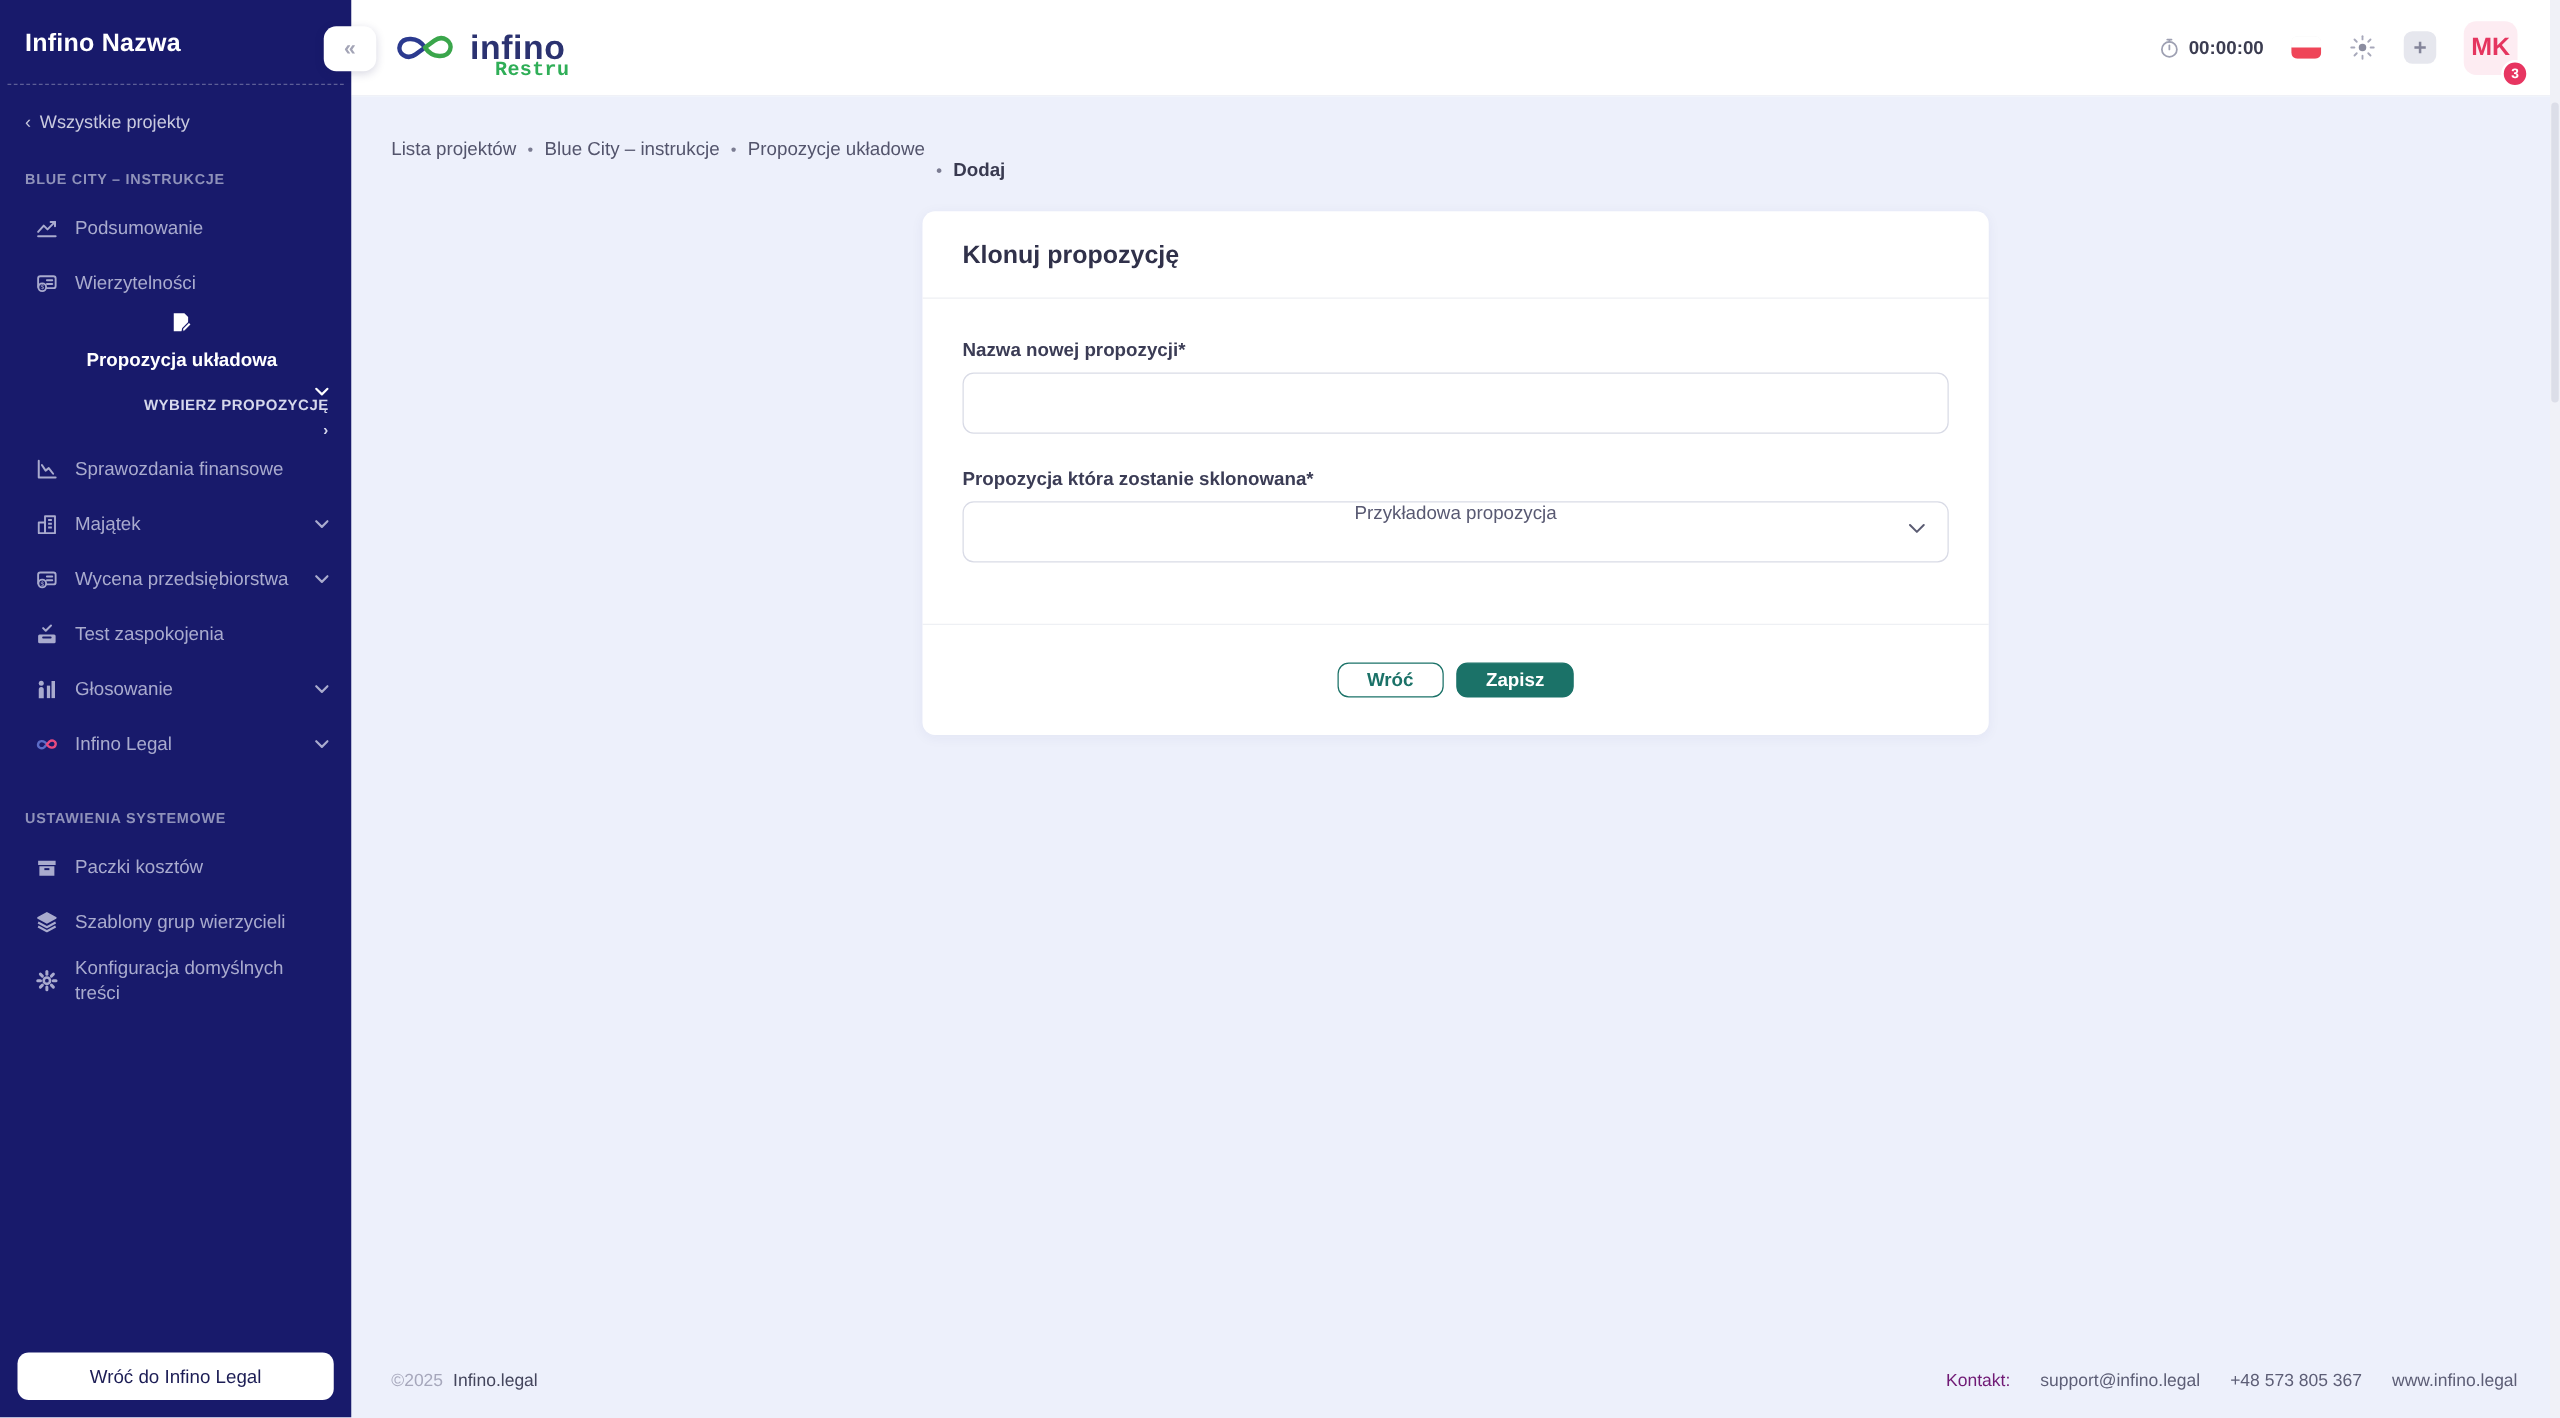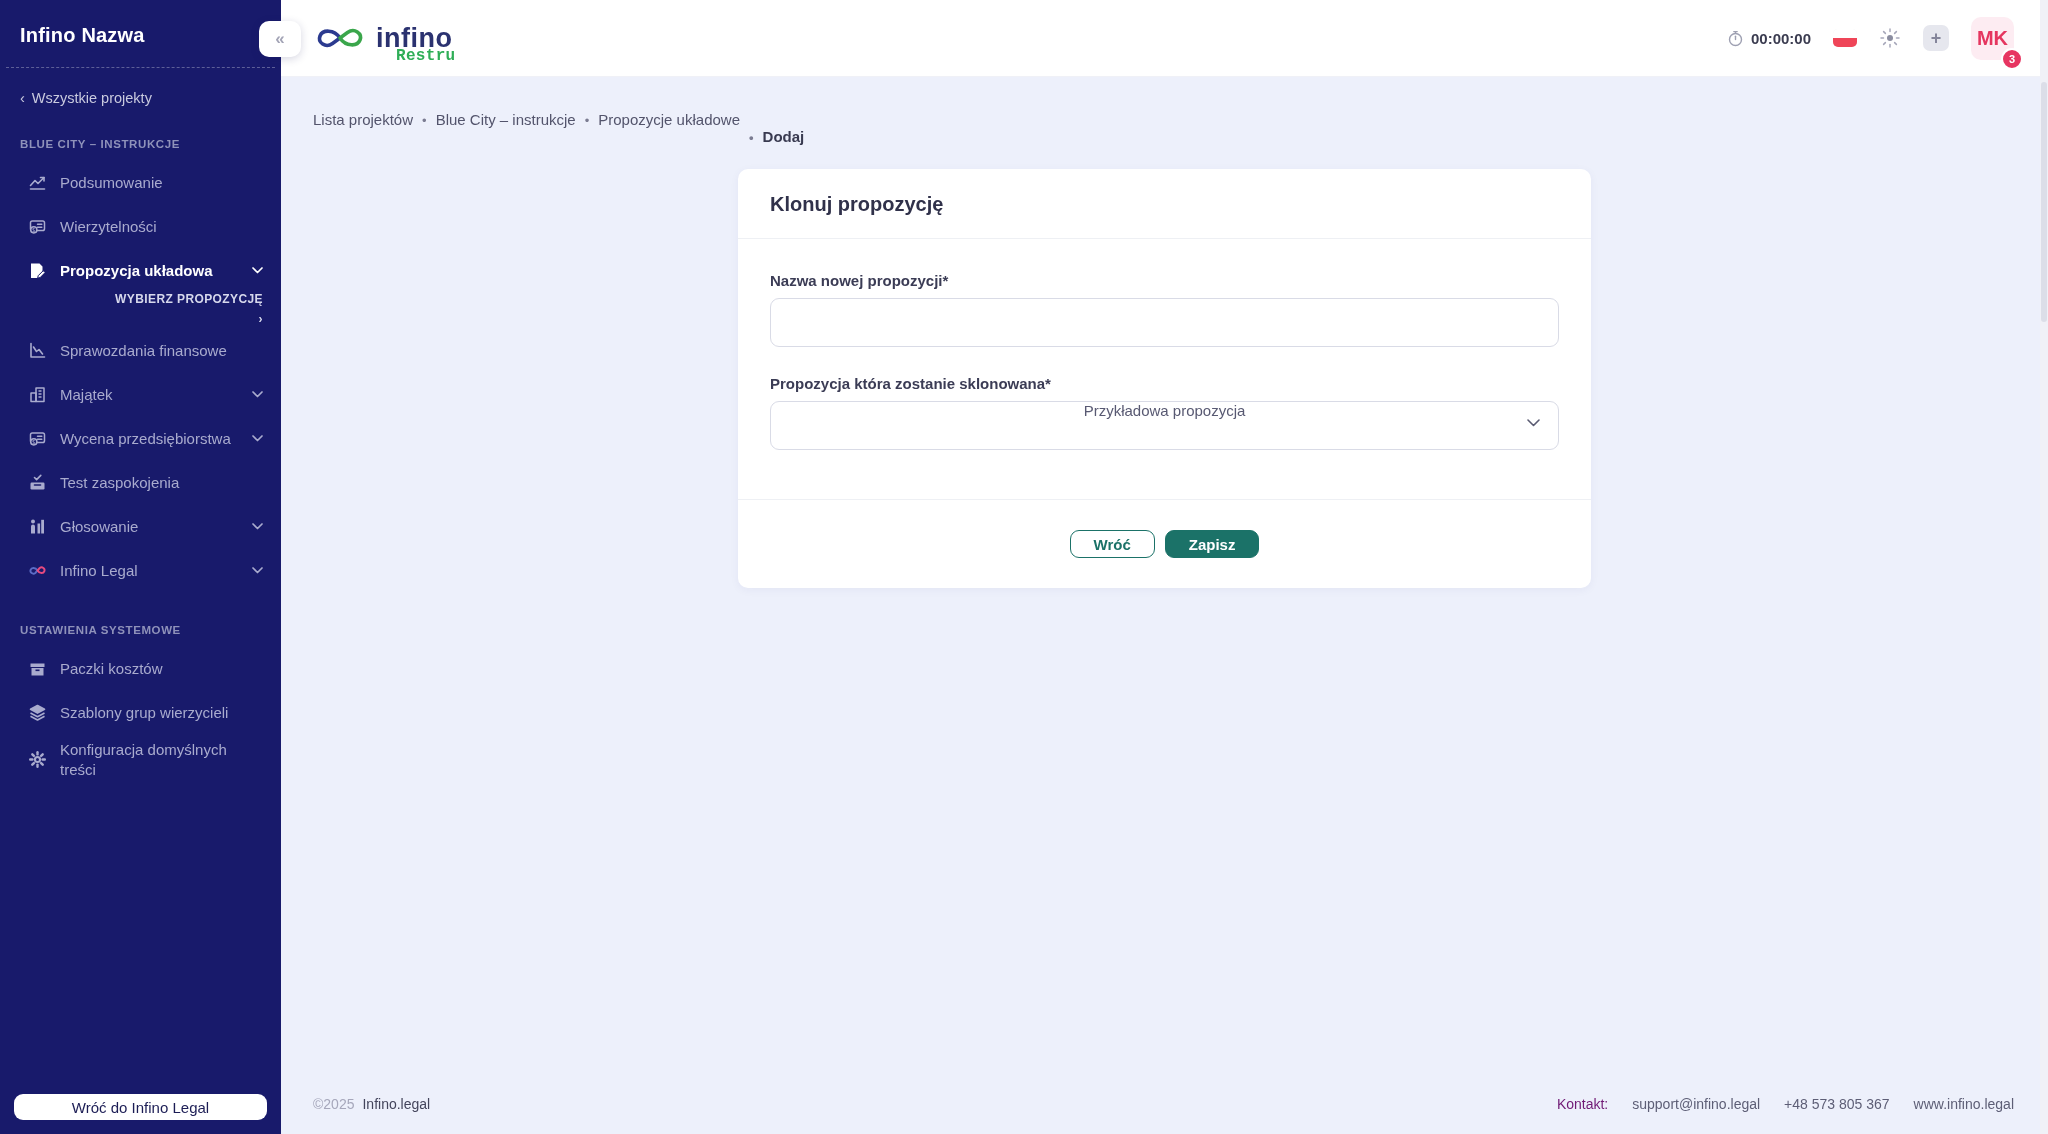--- a/index.html
+++ b/index.html
@@ -8,26 +8,26 @@
   .page { position:relative; display:flex; width:2048px; height:1134px; }
 
   
   .sidebar { position:relative; width:281px; flex-shrink:0; background:#181a6b; color:#a9abce; z-index:2; }
   .sb-title { padding:24px 20px 20px; font-size:20px; font-weight:700; color:#ffffff; letter-spacing:.2px; }
   .sb-dash { border-top:1px dashed rgba(255,255,255,.3); margin:0 6px; }
   .sb-back { display:flex; align-items:center; gap:7px; padding:22px 20px 0; font-size:14.5px; color:#c9cadf; cursor:pointer; }
   .sb-section { margin:32px 20px 10px; font-size:11.5px; font-weight:700; letter-spacing:.6px; color:#8f92ba; }
   .sb-item { display:flex; align-items:center; gap:13px; min-height:44px; padding:0 18px 0 28px; font-size:15px; color:#a9abce; cursor:pointer; }
   .sb-item .icn { flex-shrink:0; width:19px; height:19px; }
-  .sb-item.active { color:#ffffff; font-weight:600; }
+  .sb-item.active { color:#ffffff; font-weight:600;flex-direction:column; }
   .sb-item .chev { margin-left:auto; width:11px; height:7px; flex-shrink:0; }
   .sb-item.twoline { padding-top:6px; padding-bottom:6px; line-height:1.3; }
   .sb-item.twoline .lbl { max-width:182px; }
   .sb-sub { display:flex; align-items:flex-end; gap:6px; min-height:36px; padding:0 18px 0 38px; font-size:12px; font-weight:700; letter-spacing:.4px; color:#d6d8ec; cursor:pointer;flex-direction:column; }
-  .sb-footbtn { position:absolute; left:14px; right:14px; bottom:14px; height:26px; background:#ffffff; color:#1c1d55;
+  .sb-footbtn { position:absolute; left:14px; right:14px; bottom:14px; height:38px; background:#ffffff; color:#1c1d55;
     border:none; border-radius:9px; font-family:inherit; font-size:15px; font-weight:500; display:flex; align-items:center; justify-content:center; cursor:pointer; }
 
   
   .collapse-tab { position:absolute; left:259px; top:21px; width:42px; height:36px; background:#ffffff; border-radius:10px;
     box-shadow:0 2px 8px rgba(30,30,90,.18); display:flex; align-items:center; justify-content:center;
     color:#a3a4b6; font-size:17px; font-weight:700; z-index:6; cursor:pointer; }
 
   
   .main { flex:1; display:flex; flex-direction:column; background:#edf0fb; min-width:0; }
 

